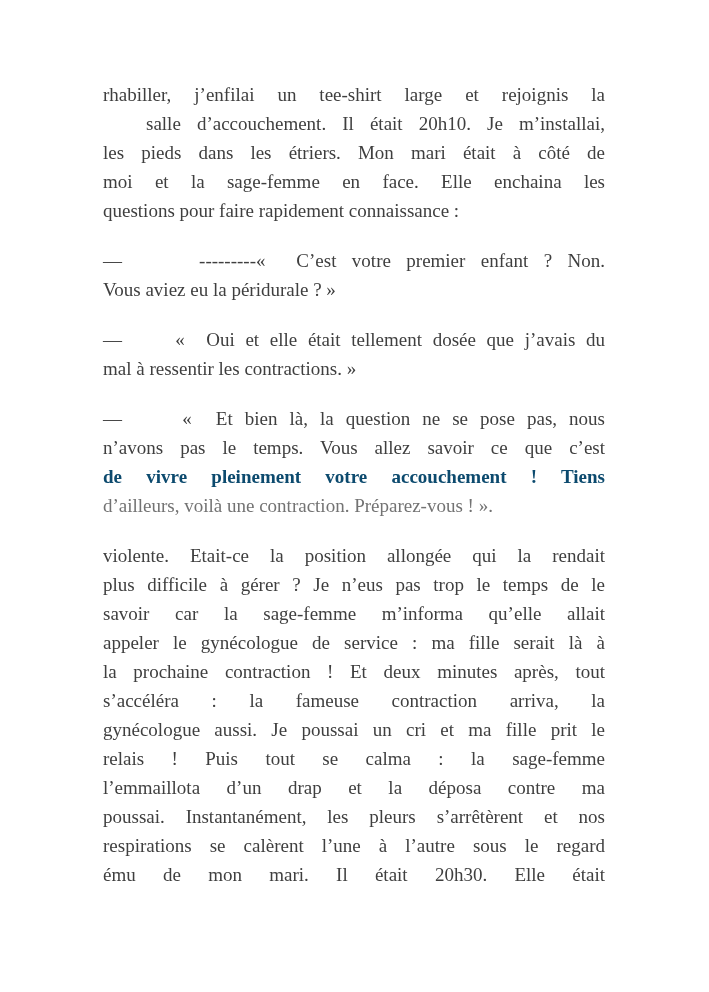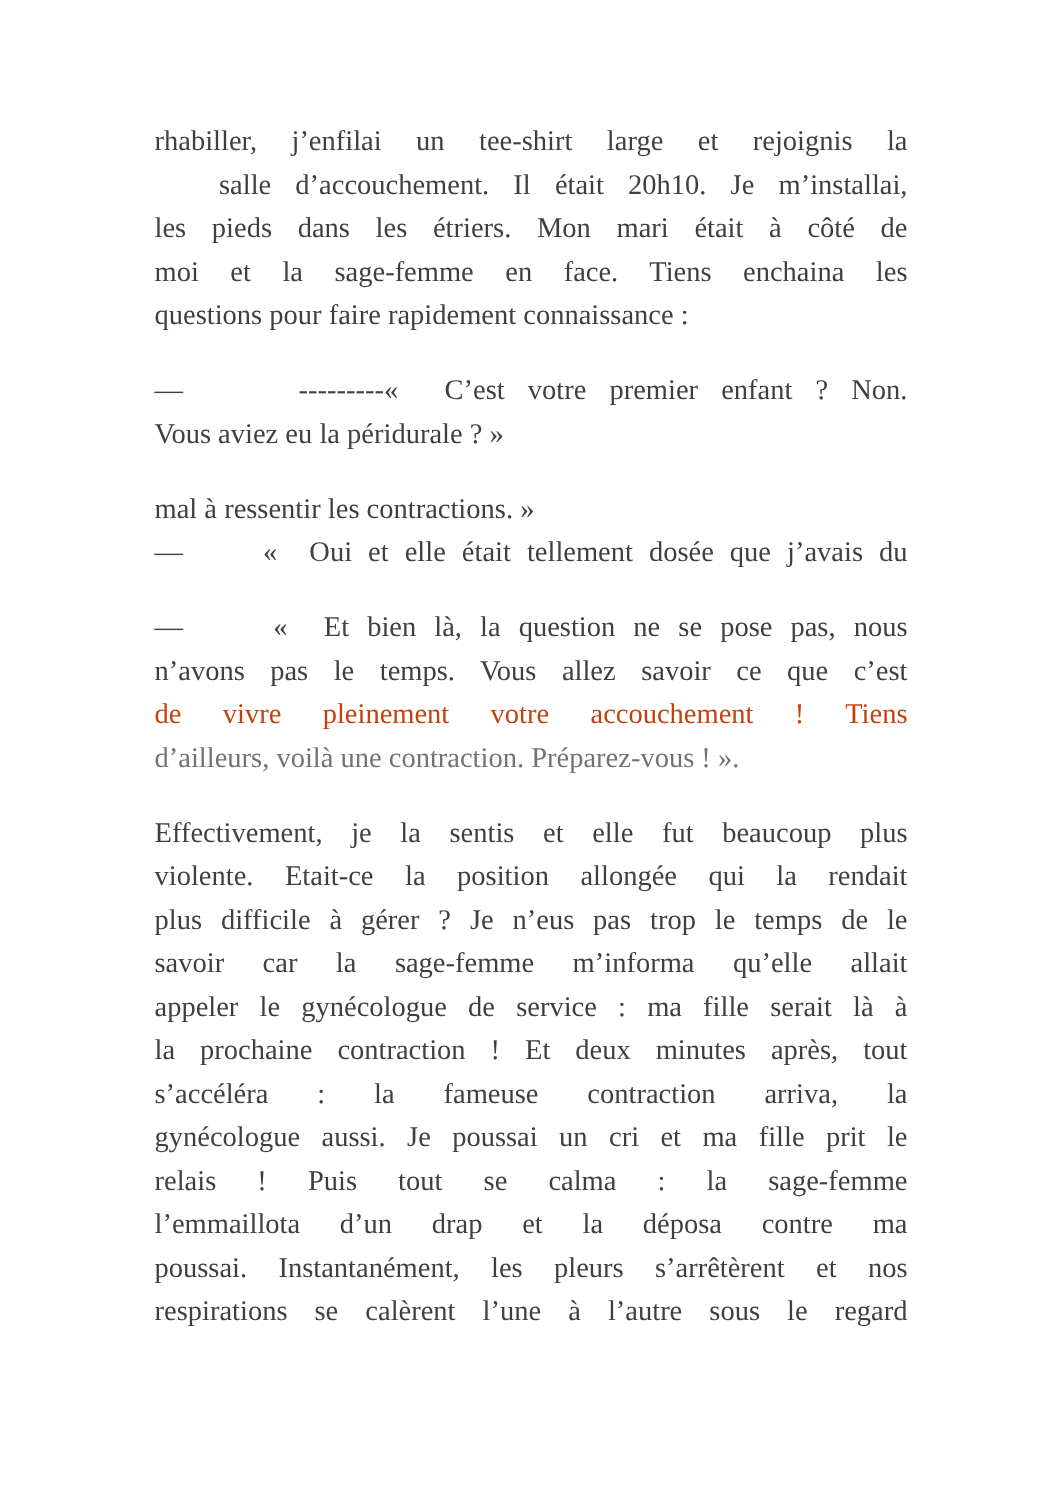--- a/index.html
+++ b/index.html
@@ -50,39 +50,38 @@
 </head>
 <body>
 
 <div class="page" style="background: rgb(255, 255, 255);">
   <div class="content">
 
   <div class="paragraph">
         <div class="line" style="color: rgb(63, 63, 63);">rhabiller, j’enfilai un tee-shirt large et rejoignis la</div>
         <div class="line" style="color: rgb(63, 63, 63); margin-left: 43px;">salle d’accouchement. Il était 20h10. Je m’installai,</div>
         <div class="line" style="color: rgb(63, 63, 63);">les pieds dans les étriers. Mon mari était à côté de</div>
-        <div class="line" style="color: rgb(63, 63, 63);">moi et la sage-femme en face. Tiens enchaina les</div>
+        <div class="line" style="color: rgb(63, 63, 63);">moi et la sage-femme en face. Elle enchaina les</div>
         <div class="line line-end" style="color: rgb(63, 63, 63);">questions pour faire rapidement connaissance :</div>
       </div>
       <div class="paragraph">
         <div class="line" style="color: rgb(63, 63, 63);">—&nbsp;&nbsp;&nbsp;&nbsp;&nbsp;---------«&nbsp;&nbsp;C’est votre premier enfant ? Non.</div>
         <div class="line line-end" style="color: rgb(63, 63, 63);">Vous aviez eu la péridurale ? »</div>
       </div>
       <div class="paragraph">
+        <div class="line" style="color: rgb(63, 63, 63);">—&nbsp;&nbsp;&nbsp;&nbsp;&nbsp;«&nbsp;&nbsp;Oui et elle était tellement dosée que j’avais du</div>
         <div class="line line-end" style="color: rgb(63, 63, 63);">mal à ressentir les contractions. »</div>
-        <div class="line" style="color: rgb(63, 63, 63);">—&nbsp;&nbsp;&nbsp;&nbsp;&nbsp;«&nbsp;&nbsp;Oui et elle était tellement dosée que j’avais du</div>
       </div>
       <div class="paragraph">
         <div class="line" style="color: rgb(63, 63, 63);">—&nbsp;&nbsp;&nbsp;&nbsp;&nbsp;«&nbsp;&nbsp;Et bien là, la question ne se pose pas, nous</div>
         <div class="line" style="color: rgb(63, 63, 63);">n’avons pas le temps. Vous allez savoir ce que c’est</div>
-        <div class="line" style="color: #c2410c;">de vivre pleinement votre accouchement ! Tiens</div>
+        <div class="line" style="color: #0c4a6e; font-weight: bold;">de vivre pleinement votre accouchement ! Tiens</div>
         <div class="line line-end" style="color: #737373;">d’ailleurs, voilà une contraction. Préparez-vous ! ».</div>
       </div>
       <div class="paragraph">
-        <div class="line" style="color: rgb(63, 63, 63);">Effectivement, je la sentis et elle fut beaucoup plus</div>
         <div class="line" style="color: rgb(63, 63, 63);">violente. Etait-ce la position allongée qui la rendait</div>
         <div class="line" style="color: rgb(63, 63, 63);">plus difficile à gérer ? Je n’eus pas trop le temps de le</div>
         <div class="line" style="color: rgb(63, 63, 63);">savoir car la sage-femme m’informa qu’elle allait</div>
         <div class="line" style="color: rgb(63, 63, 63);">appeler le gynécologue de service : ma fille serait là à</div>
         <div class="line" style="color: rgb(63, 63, 63);">la prochaine contraction ! Et deux minutes après, tout</div>
         <div class="line" style="color: rgb(63, 63, 63);">s’accéléra : la fameuse contraction arriva, la</div>
         <div class="line" style="color: rgb(63, 63, 63);">gynécologue aussi. Je poussai un cri et ma fille prit le</div>
         <div class="line" style="color: rgb(63, 63, 63);">relais ! Puis tout se calma : la sage-femme</div>
         <div class="line" style="color: rgb(63, 63, 63);">l’emmaillota d’un drap et la déposa contre ma</div>
         <div class="line" style="color: rgb(63, 63, 63);">poussai. Instantanément, les pleurs s’arrêtèrent et nos</div>

